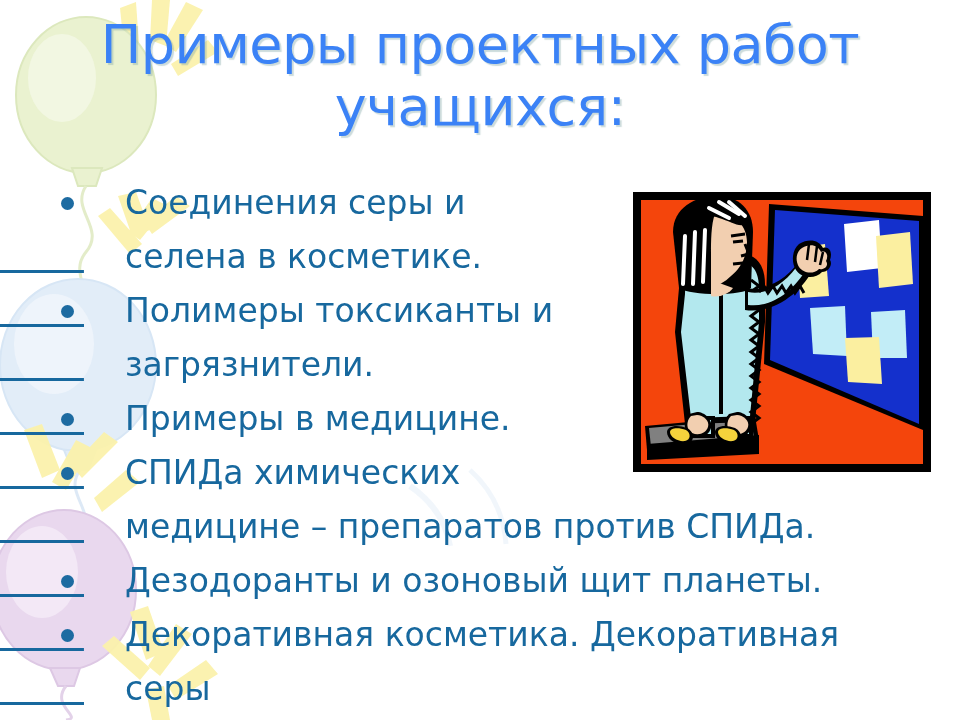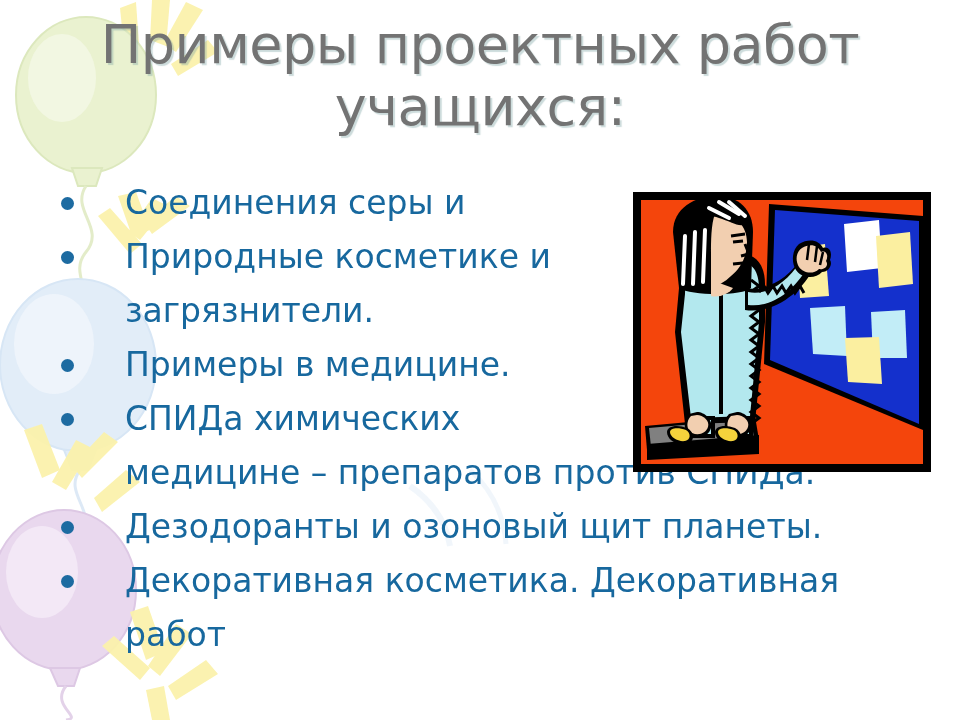--- a/index.html
+++ b/index.html
@@ -33,21 +33,21 @@
   
   #title {
     position: absolute;
     left: 40px;
     top: 14px;
     width: 880px;
     text-align: center;
     font-size: 54px;
     line-height: 62px;
     font-weight: normal;
-    color: #737373;
+    color: #3b82f6;
     letter-spacing: -0.5px;
     text-shadow: 2px 2px 1px rgba(120,160,160,0.38);
     white-space: pre-line;
   }
 
   
   #bullets {
     position: absolute;
     left: 0;
     top: 176px;
@@ -58,20 +58,21 @@
     margin: 0;
     padding: 0;
   }
   .bullet-line {
     position: relative;
     height: 54px;
     line-height: 54px;
     font-size: 33px;
     color: #17689e;
     white-space: pre;
+    text-decoration: underline;
   }
   .bullet-dot {
     position: absolute;
     left: 61px;
     top: 21px;
     width: 13px;
     height: 13px;
     border-radius: 50%;
     background: #1d6ba1;
   }
@@ -167,26 +168,29 @@
   <div id="title">Примеры проектных работ
 учащихся:</div>
 
   <div id="bullets">
 
     <div class="bullet-item">
       <div class="bullet-line">
         <span class="bullet-dot"></span>
         <span class="bullet-text">Соединения серы и</span>
       </div>
-    </div>
-
-    <div class="bullet-item">
-      <div class="bullet-line">
-        <span class="bullet-dot"></span>
-        <span class="bullet-text">Природные косметике и</span>
+      <div class="bullet-line">
+        <span class="bullet-text">селена в косметике.</span>
+      </div>
+    </div>
+
+    <div class="bullet-item">
+      <div class="bullet-line">
+        <span class="bullet-dot"></span>
+        <span class="bullet-text">Полимеры токсиканты и</span>
       </div>
       <div class="bullet-line">
         <span class="bullet-text">загрязнители.</span>
       </div>
     </div>
 
     <div class="bullet-item">
       <div class="bullet-line">
         <span class="bullet-dot"></span>
         <span class="bullet-text">Примеры в медицине.</span>
@@ -209,21 +213,21 @@
         <span class="bullet-text">Дезодоранты и озоновый щит планеты.</span>
       </div>
     </div>
 
     <div class="bullet-item">
       <div class="bullet-line">
         <span class="bullet-dot"></span>
         <span class="bullet-text">Декоративная косметика. Декоративная</span>
       </div>
       <div class="bullet-line">
-        <span class="bullet-text">работ</span>
+        <span class="bullet-text">серы</span>
       </div>
     </div>
 
   </div>
 
   <svg id="clipart" viewBox="0 0 298 280">
 
     <rect x="0" y="0" width="298" height="280" fill="#000000"></rect>
 
     <rect x="8" y="8" width="282" height="264" fill="#f4450c"></rect>

